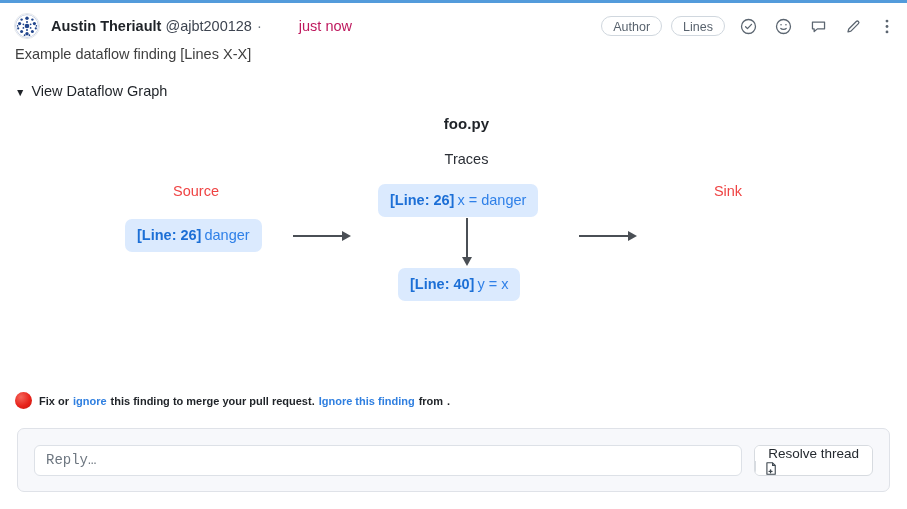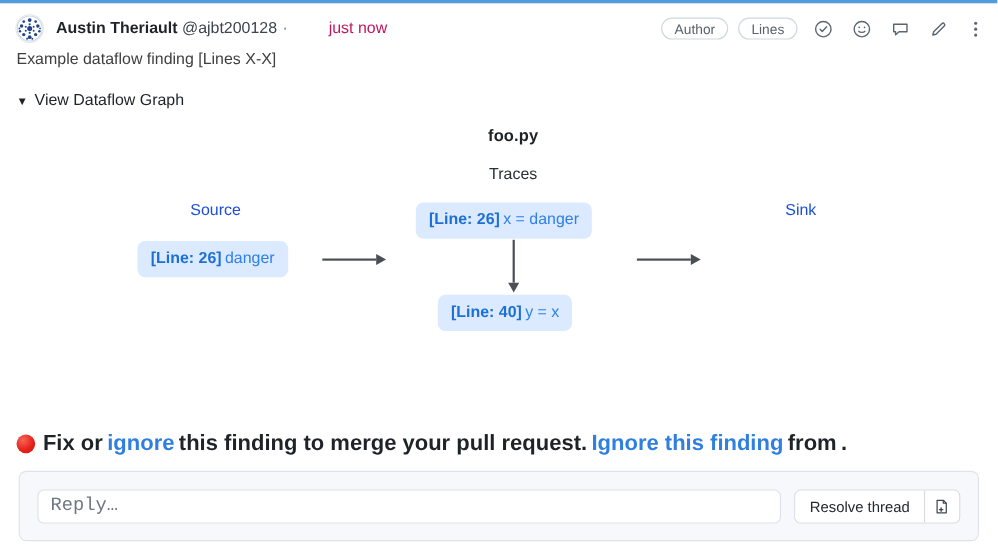--- a/index.html
+++ b/index.html
@@ -123,21 +123,21 @@
   .traces-label {
     position: absolute;
     top: 43px; left: 0; right: 0;
     text-align: center;
     font-size: 14.5px;
     color: #2b2f36;
   }
   .col-label {
     position: absolute;
     font-size: 14.5px;
-    color: #1d4ed8;
+    color: #ef4444;
     text-align: center;
     white-space: nowrap;
   }
   .lbl-source { top: 75px; left: 120px; width: 100px; }
   .lbl-sink   { top: 75px; left: 652px; width: 100px; }
 
   .node {
     position: absolute;
     background: #dbeafe;
     border-radius: 7px;
@@ -191,21 +191,21 @@
     border-left: 5px solid transparent;
     border-right: 5px solid transparent;
   }
 
   
   .status-line {
     position: absolute;
     top: 392px; left: 15px;
     display: flex;
     align-items: center;
-    font-size: 20px;
+    font-size: 11px;
     font-weight: 700;
     color: #1f2328;
     white-space: nowrap;
   }
   .status-dot {
     width: 17px; height: 17px;
     border-radius: 50%;
     background: radial-gradient(circle at 35% 30%, #f4655a 0%, #e8231b 55%, #c4140d 100%);
     margin-right: 7px;
     flex: 0 0 17px;
@@ -235,31 +235,32 @@
   .reply-input {
     flex: 1 1 auto;
     height: 31px;
     background: #ffffff;
     border: 1px solid #dde1e7;
     border-radius: 6px;
     display: flex;
     align-items: center;
     padding: 0 11px;
     font-family: "Liberation Mono", monospace;
-    font-size: 17px;
+    font-size: 14px;
     color: #6e7781;
   }
   .btn-group {
     display: flex;
     align-items: stretch;
     height: 31px;
     border: 1px solid #d7dbe0;
     border-radius: 6px;
     overflow: hidden;
     background: #fff;
+    flex-direction: column;
   }
   .btn-resolve {
     display: flex;
     align-items: center;
     padding: 0 13px;
     font-size: 13.5px;
     color: #24292f;
     background: #fff;
     white-space: nowrap;
   }

